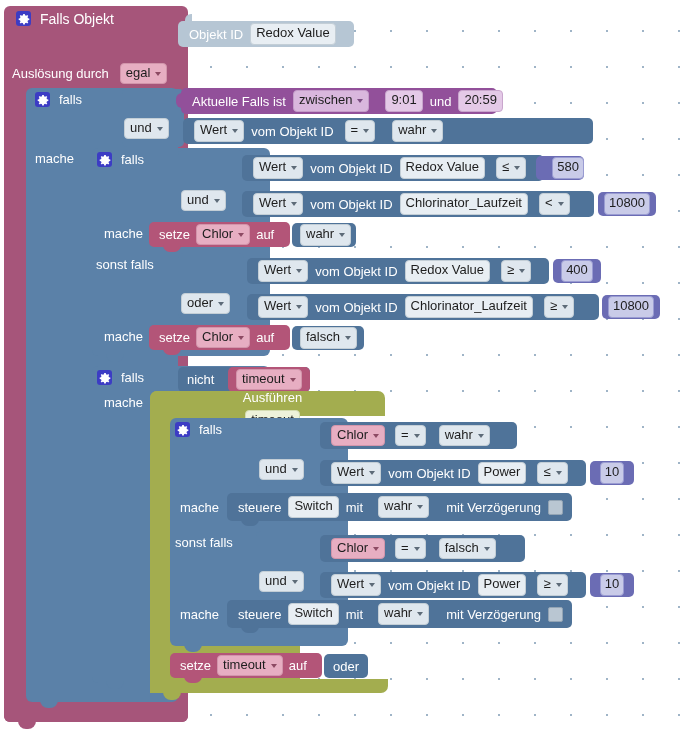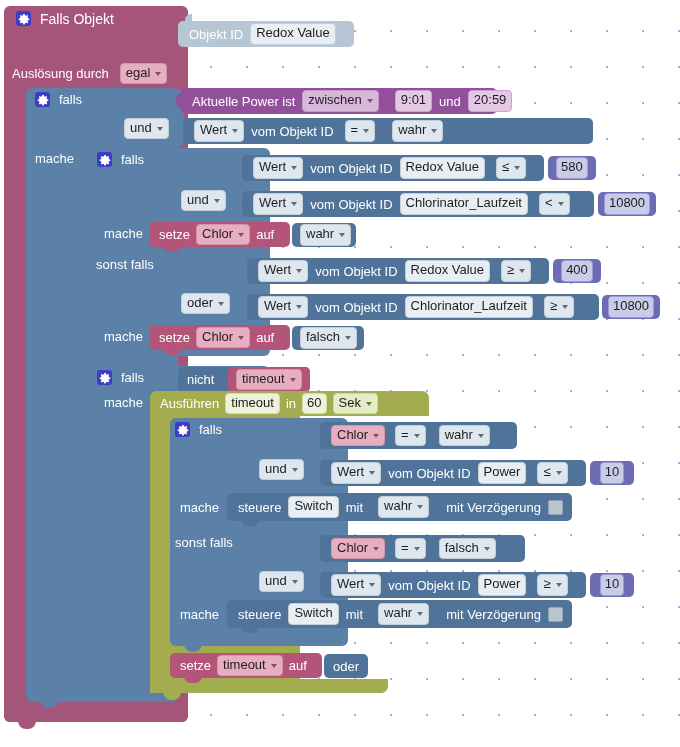--- a/index.html
+++ b/index.html
@@ -116,21 +116,21 @@
   </div>
 
   <div class="blk c-blue rnd" style="left:122px;top:89px;width:62px;height:58px;"></div>
   <div class="blk" style="left:124px;top:118px;">
     <span class="dd">
       <span>und</span>
     </span>
   </div>
 
   <div class="blk c-purple rnd" style="left:181px;top:88px;width:316px;height:26px;display:flex;align-items:center;gap:7px;padding-left:11px;">
-    <span class="lbl">Aktuelle Power ist</span>
+    <span class="lbl">Aktuelle Falls ist</span>
     <span class="dd purple">
       <span>zwischen</span>
     </span>
     <span class="fld purple" style="margin-left:9px;">9:01</span>
     <span class="lbl">und</span>
     <span class="fld purple">20:59</span>
   </div>
   <div class="blk c-purple" style="left:176px;top:93px;width:7px;height:15px;border-radius:6px 0 0 6px;"></div>
 
   <div class="blk c-blue-d rnd" style="left:183px;top:118px;width:410px;height:26px;display:flex;align-items:center;gap:7px;padding-left:11px;">
@@ -171,21 +171,21 @@
   <div class="blk c-blue-d rnd" style="left:242px;top:155px;width:302px;height:26px;display:flex;align-items:center;gap:7px;padding-left:11px;">
     <span class="dd">
       <span>Wert</span>
     </span>
     <span class="lbl">vom Objekt ID</span>
     <span class="fld">Redox Value</span>
     <span class="dd" style="margin-left:4px;">
       <span>≤</span>
     </span>
   </div>
-  <div class="blk c-num rnd" style="left:548px;top:156px;width:48px;height:24px;display:flex;align-items:center;justify-content:flex-start;padding-left:8px;">
+  <div class="blk c-num rnd" style="left:536px;top:156px;width:48px;height:24px;display:flex;align-items:center;justify-content:flex-end;padding-left:8px;">
     <span class="fld numv sm">580</span>
   </div>
 
   <div class="blk c-blue-d rnd" style="left:242px;top:191px;width:352px;height:26px;display:flex;align-items:center;gap:7px;padding-left:11px;">
     <span class="dd">
       <span>Wert</span>
     </span>
     <span class="lbl">vom Objekt ID</span>
     <span class="fld">Chlorinator_Laufzeit</span>
     <span class="dd" style="margin-left:4px;">
@@ -281,21 +281,21 @@
   </div>
   <div class="blk c-pink rnd" style="left:228px;top:367px;width:82px;height:25px;display:flex;align-items:center;padding-left:8px;">
     <span class="dd pink">
       <span>timeout</span>
     </span>
   </div>
 
   <div class="blk lbl" style="left:104px;top:396px;">mache</div>
 
   <div class="blk c-olive rnd" style="left:150px;top:391px;width:150px;height:300px;border-radius:7px;"></div>
-  <div class="blk c-olive" style="left:150px;top:391px;width:279px;height:25px;border-radius:7px 7px 0 0;display:flex;align-items:center;gap:6px;padding-left:10px;">
+  <div class="blk c-olive" style="left:150px;top:391px;width:235px;height:25px;border-radius:7px 7px 0 0;display:flex;align-items:center;gap:6px;padding-left:10px;flex-direction:column;">
     <span class="lbl">Ausführen</span>
     <span class="fld olive">timeout</span>
     <span class="lbl">in</span>
     <span class="fld olive sm">60</span>
     <span class="dd olive">
       <span>Sek</span>
     </span>
   </div>
   <div class="blk c-olive" style="left:150px;top:679px;width:238px;height:14px;border-radius:0 0 7px 0;"></div>
   <div class="blk c-olive" style="left:163px;top:692px;width:18px;height:8px;border-radius:0 0 9px 9px;"></div>

